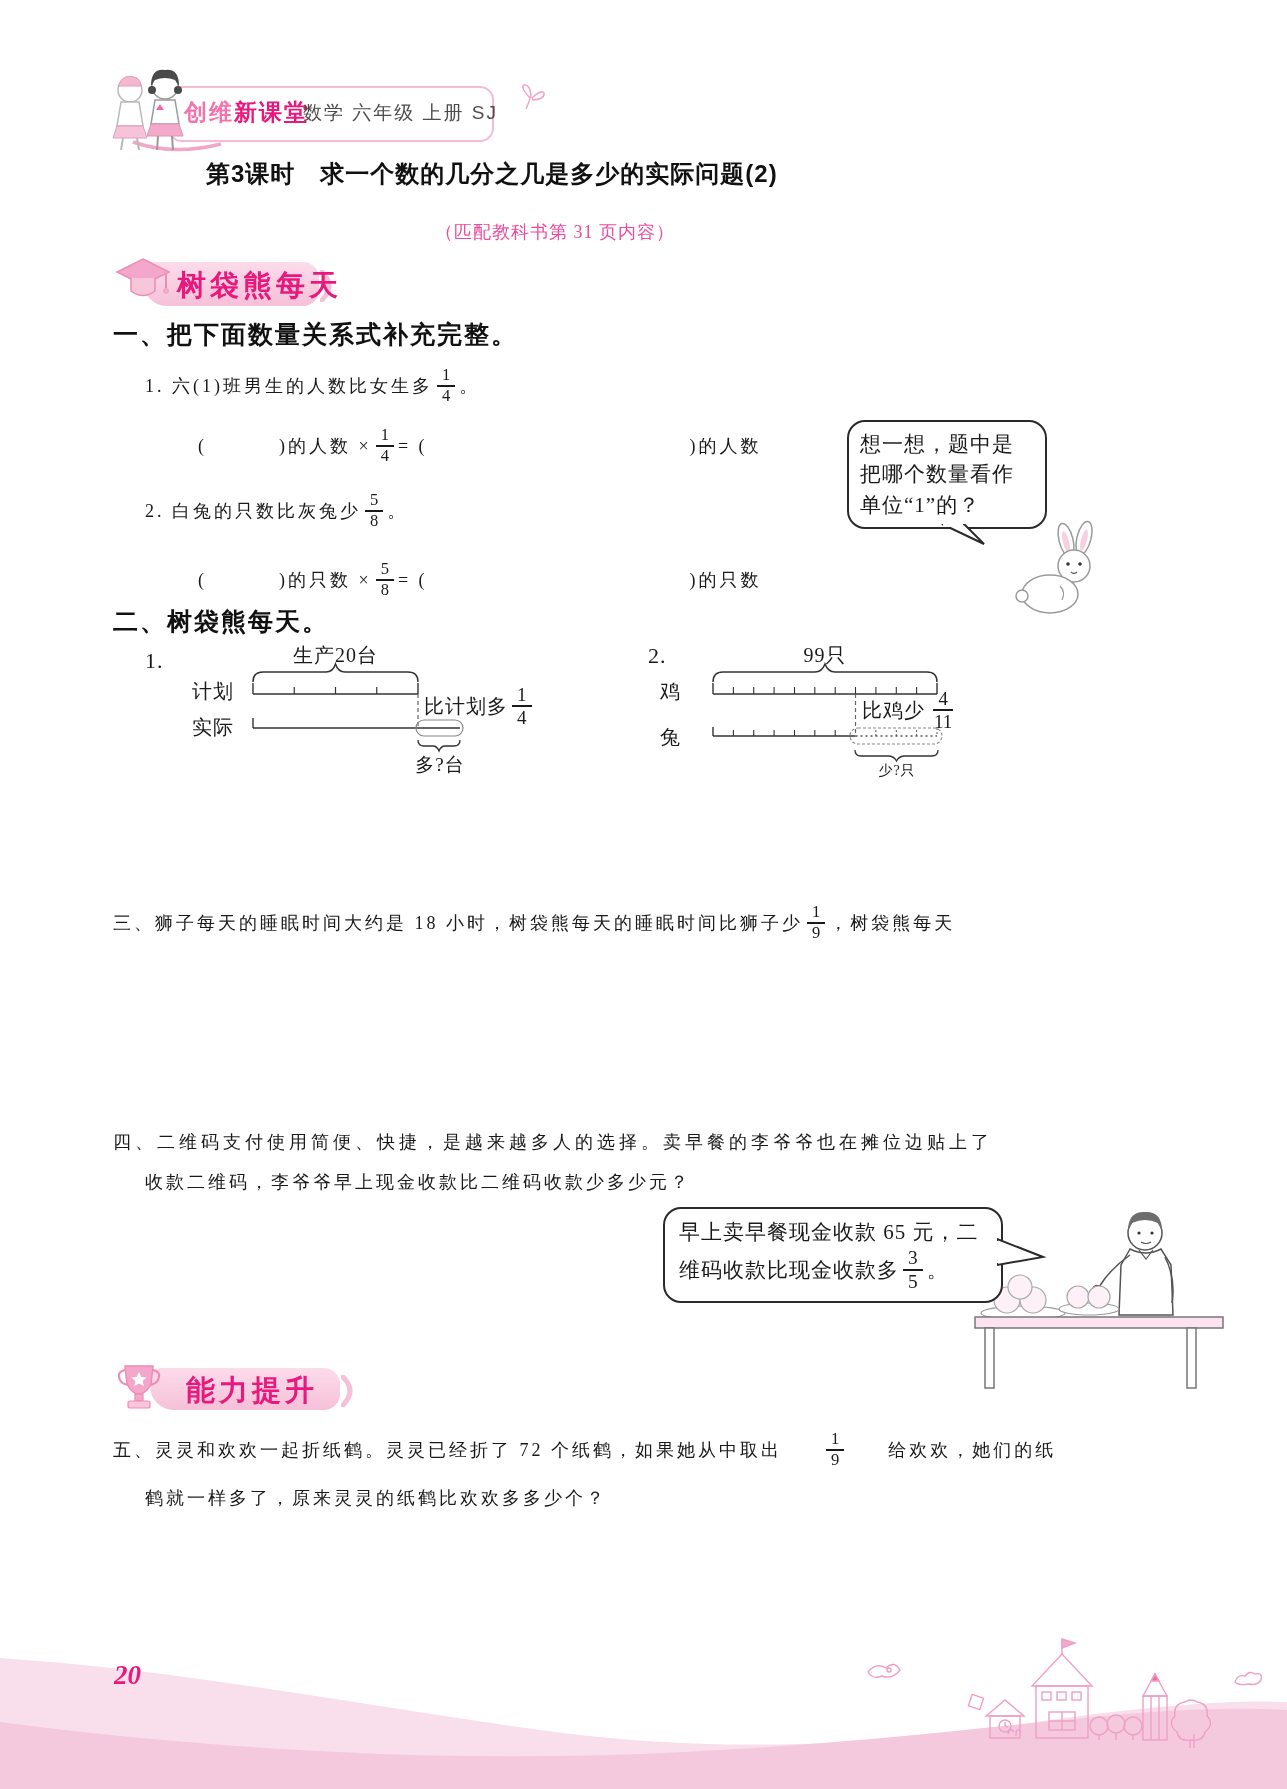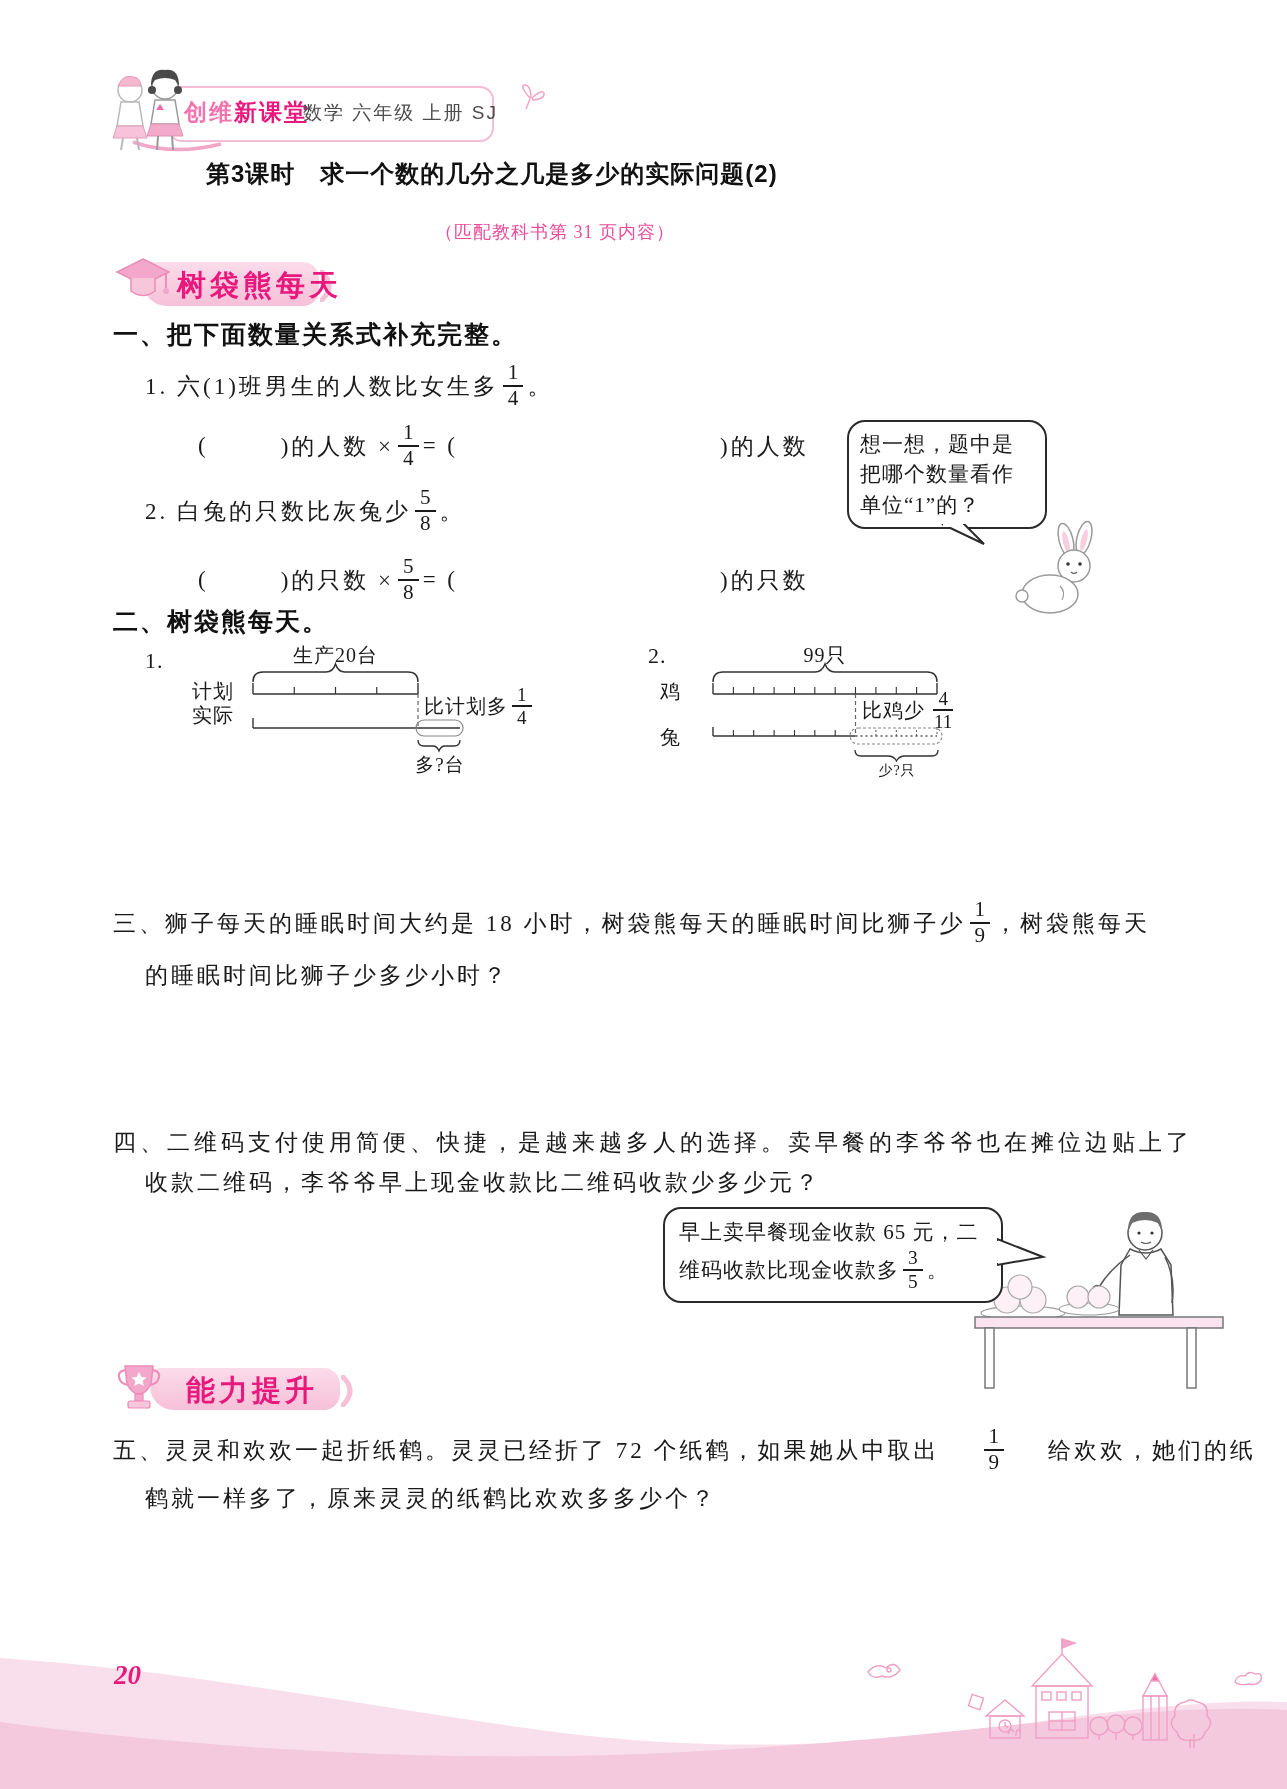--- a/index.html
+++ b/index.html
@@ -1,20 +1,20 @@
 <!DOCTYPE html>
 <html><head>
 <meta charset="utf-8">
 <style>
   html,body{margin:0;padding:0;background:#e9e9e9;}
   .page{position:relative;width:1287px;height:1789px;background:#ffffff;overflow:hidden;
         font-family:"Liberation Serif",serif;color:#1a1a1a;margin:0 auto;}
   .abs{position:absolute;}
   .row{position:absolute;display:flex;align-items:center;white-space:nowrap;
-       font-family:"Liberation Serif",serif;font-size:23px;color:#1a1a1a;letter-spacing:3px;}
+       font-family:"Liberation Serif",serif;font-size:18px;color:#1a1a1a;letter-spacing:3px;}
   .stem{position:absolute;font-family:"Liberation Sans",sans-serif;font-weight:bold;
         font-size:25px;color:#111;letter-spacing:2px;white-space:nowrap;}
   .frac{display:inline-flex;flex-direction:column;align-items:center;line-height:1.12;
         font-size:0.92em;margin:0 4px;letter-spacing:0;}
   .frac .fn{border-bottom:2px solid #1a1a1a;padding:0 5px;}
   .frac .fd{padding:0 5px;}
   .dlabel{position:absolute;font-family:"Liberation Serif",serif;font-size:20px;
           color:#1a1a1a;white-space:nowrap;letter-spacing:1px;}
   .ribbon{position:absolute;background:linear-gradient(180deg,#fcdcea,#f6c0d8);
           border-radius:10px 16px 16px 24px;}
@@ -157,21 +157,21 @@
       <line x1="236.75" y1="47" x2="236.75" y2="54" stroke="#333" stroke-width="1.2"></line>
       <line x1="278" y1="54" x2="278" y2="88" stroke="#666" stroke-width="1.2" stroke-dasharray="4,3"></line>
       <line x1="113" y1="88" x2="320" y2="88" stroke="#333" stroke-width="1.6"></line>
       <line x1="113" y1="78" x2="113" y2="88" stroke="#333" stroke-width="1.4"></line>
       <rect x="276" y="80" width="47" height="16" rx="8" fill="none" stroke="#888" stroke-width="1.2"></rect>
       <path d="M278,100 Q278,106 284,106 L293,106 Q297,106 299,111 Q301,106 305,106 L314,106 Q320,106 320,100" fill="none" stroke="#333" stroke-width="1.3"></path>
     </svg>
     <span class="dlabel" style="left:5px;top:8px;font-size:22px;">1.</span>
     <span class="dlabel" style="left:113px;top:2px;width:165px;text-align:center;">生产20台</span>
     <span class="dlabel" style="left:52px;top:38px;">计划</span>
-    <span class="dlabel" style="left:52px;top:62px;">实际</span>
+    <span class="dlabel" style="left:52px;top:74px;">实际</span>
     <span class="dlabel" style="left:284px;top:44px;display:flex;align-items:center;">
       <span>比计划多</span>
       <span class="frac" style="font-size:19px;">
           <span class="fn">1</span>
           <span class="fd">4</span>
         </span>
     </span>
     <span class="dlabel" style="left:268px;top:112px;width:64px;text-align:center;font-size:19px;">多?台</span>
   </div>
 
@@ -229,23 +229,20 @@
   </div>
 
   <div class="row" style="left:113px;top:893px;height:60px;">
     <span>三、狮子每天的睡眠时间大约是 18 小时，树袋熊每天的睡眠时间比狮子少</span>
     <span class="frac">
         <span class="fn">1</span>
         <span class="fd">9</span>
       </span>
     <span>，树袋熊每天</span>
   </div>
-  <div class="row" style="left:145px;top:955px;height:40px;">
-    <span>的睡眠时间比狮子少多少小时？</span>
-  </div>
 
   <div class="row" style="left:113px;top:1122px;height:40px;letter-spacing:4px;">
     <span>四、二维码支付使用简便、快捷，是越来越多人的选择。卖早餐的李爷爷也在摊位边贴上了</span>
   </div>
   <div class="row" style="left:145px;top:1162px;height:40px;">
     <span>收款二维码，李爷爷早上现金收款比二维码收款少多少元？</span>
   </div>
 
   <div class="bubble" style="left:663px;top:1207px;width:340px;padding:8px 14px;">
     <div>早上卖早餐现金收款 65 元，二</div>

